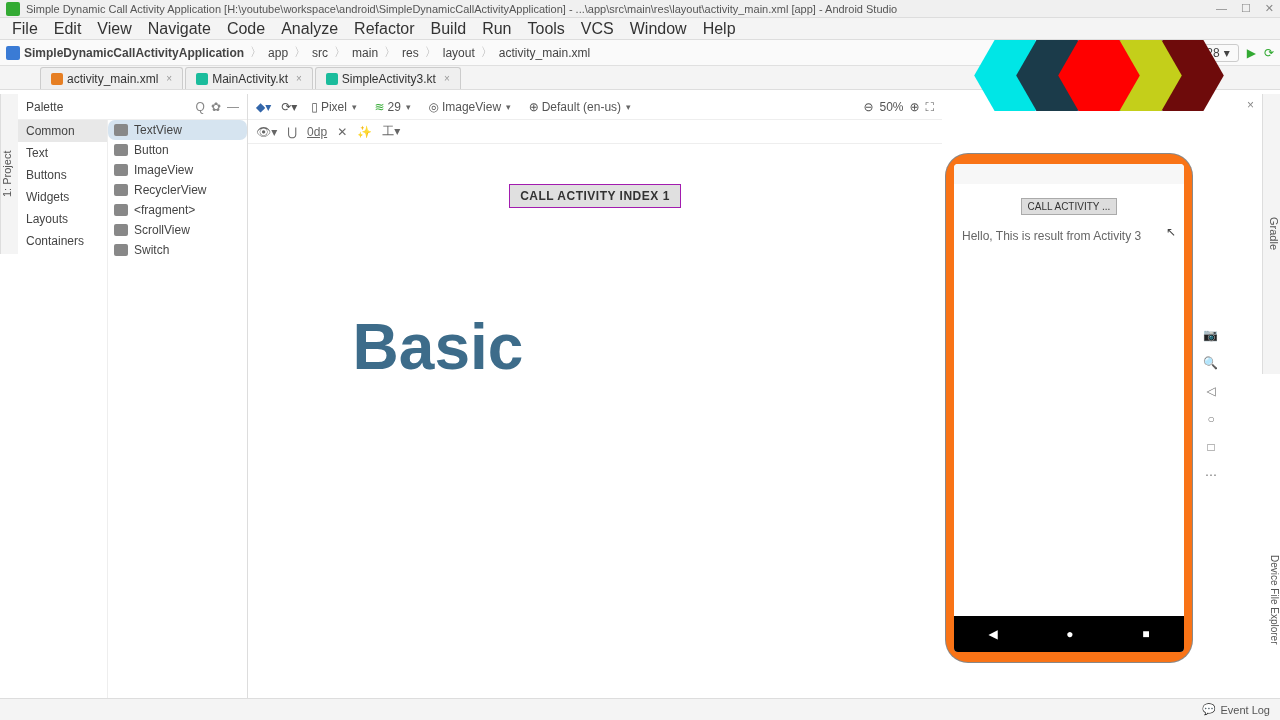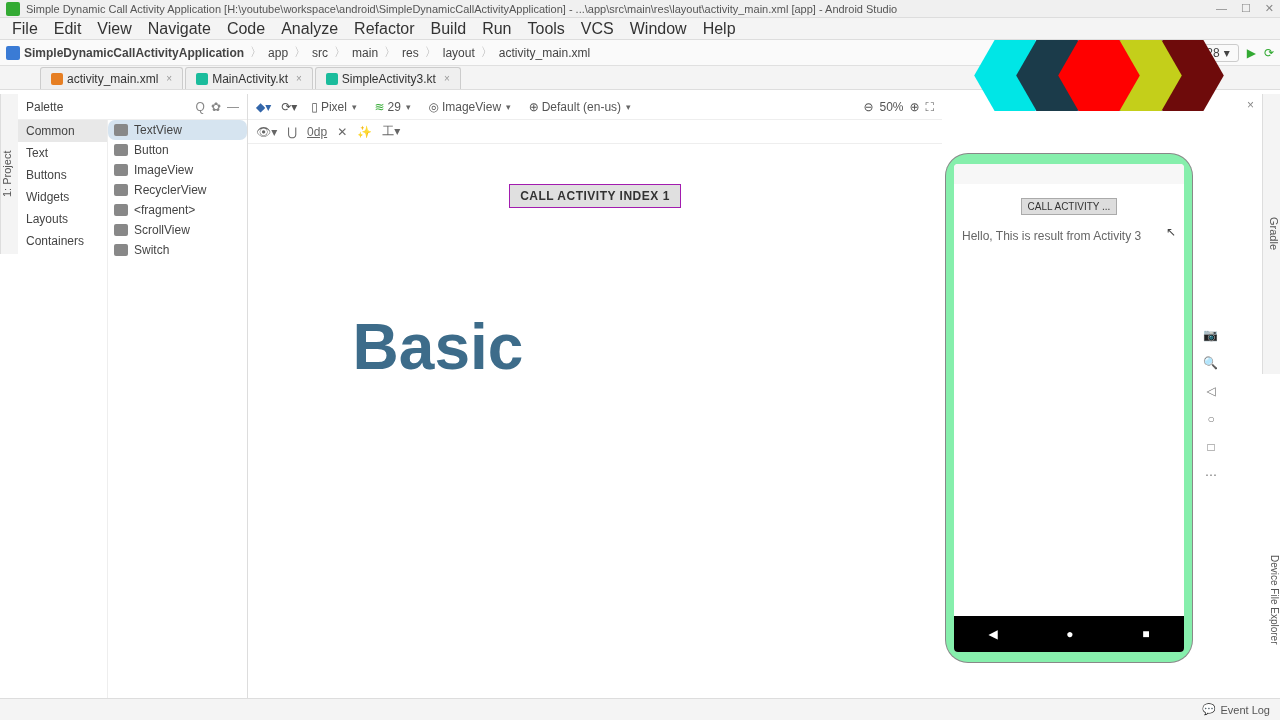--- a/index.html
+++ b/index.html
@@ -55,21 +55,21 @@
 .design-col { flex: 1; display: flex; flex-direction: column; }
 .design-tb { height: 26px; border-bottom: 1px solid #eee; display: flex; align-items: center; gap: 10px; padding: 0 8px; font-size: 12px; color: #555; }
 .design-tb .sel { display: flex; align-items: center; gap: 3px; padding: 1px 4px; }
 .design-tb .zoom { margin-left: auto; display: flex; align-items: center; gap: 6px; }
 .design-tb2 { height: 24px; border-bottom: 1px solid #eee; display: flex; align-items: center; gap: 10px; padding: 0 8px; color: #666; }
 .design-canvas { flex: 1; background: #fff; display: flex; justify-content: center; align-items: flex-start; padding-top: 40px; position: relative; }
 .canvas-btn { background: #e0e0e0; border: 1px solid #a21caf; padding: 4px 10px; font-size: 12px; font-weight: bold; color: #333; letter-spacing: 0.5px; }
 
 
 .emu-col { width: 320px; display: flex; padding: 4px; gap: 6px; position: relative; }
-.phone { width: 246px; height: 508px; background: #86efac; border-radius: 22px; padding: 10px 8px; position: relative; margin-top: 56px; box-shadow: 0 0 0 1px #888; }
+.phone { width: 246px; height: 508px; background: #f97316; border-radius: 22px; padding: 10px 8px; position: relative; margin-top: 56px; box-shadow: 0 0 0 1px #888; }
 .phone-screen { width: 100%; height: 100%; background: #fff; border-radius: 4px; display: flex; flex-direction: column; overflow: hidden; }
 .phone-status { height: 20px; background: #f7f7f7; }
 .phone-app { flex: 1; padding: 8px; display: flex; flex-direction: column; align-items: center; }
 .phone-btn { background: #ddd; border: 1px solid #aaa; padding: 2px 6px; font-size: 10px; margin-top: 6px; }
 .phone-text { font-size: 12px; color: #666; margin-top: 14px; align-self: flex-start; }
 .phone-nav { height: 36px; background: #000; display: flex; justify-content: space-around; align-items: center; color: #fff; }
 .emu-tools { width: 26px; display: flex; flex-direction: column; gap: 14px; align-items: center; padding-top: 230px; color: #777; }
 .emu-close { position: absolute; right: 8px; top: 4px; color: #888; font-size: 12px; }
 
 

